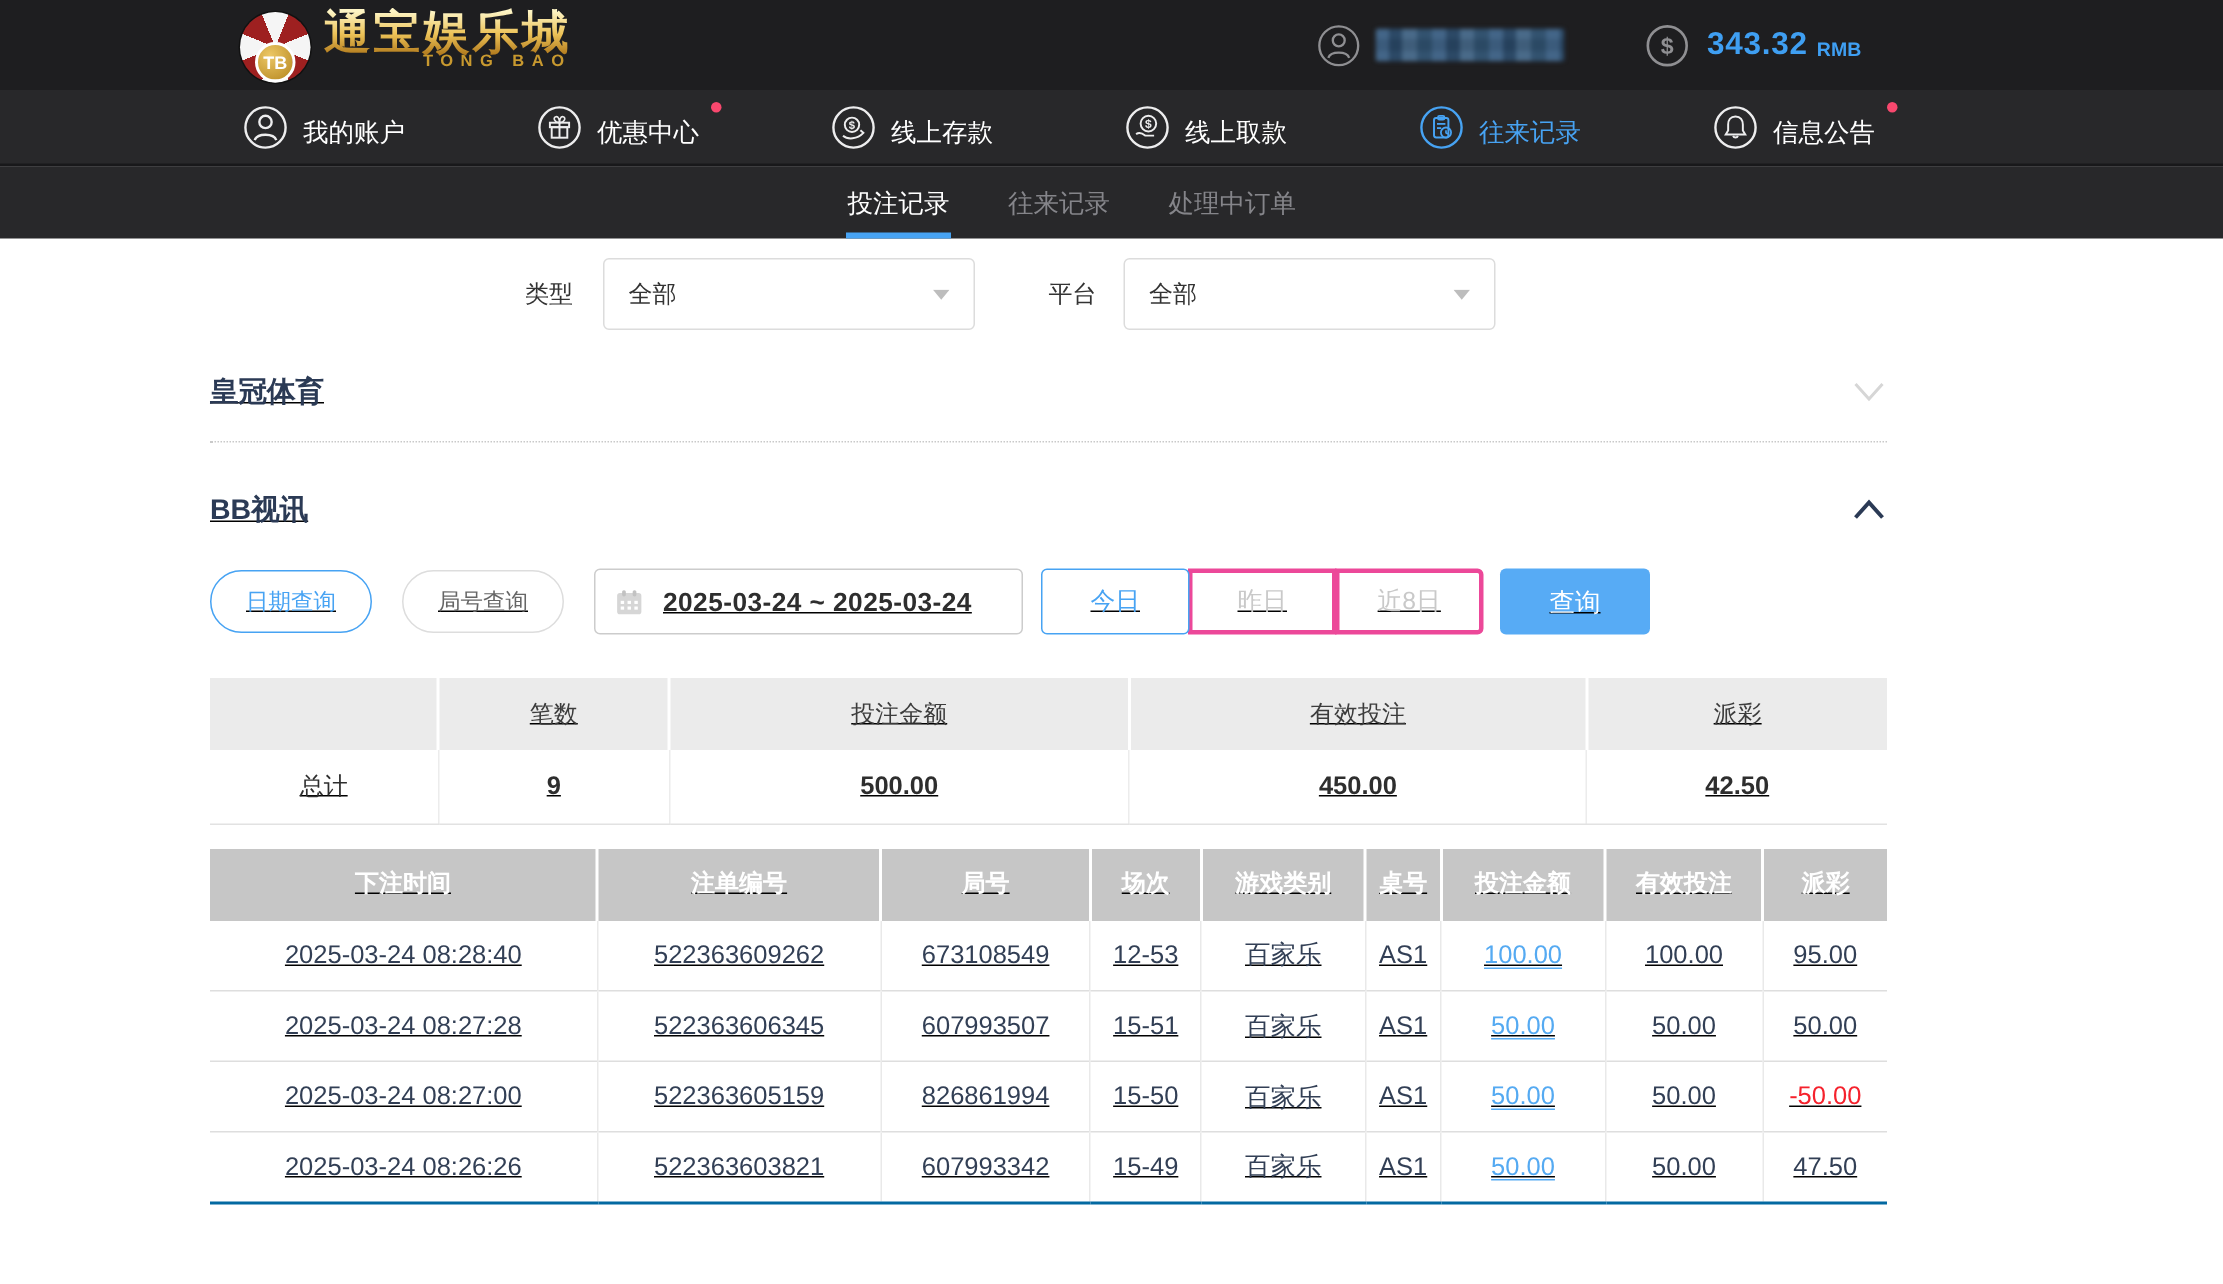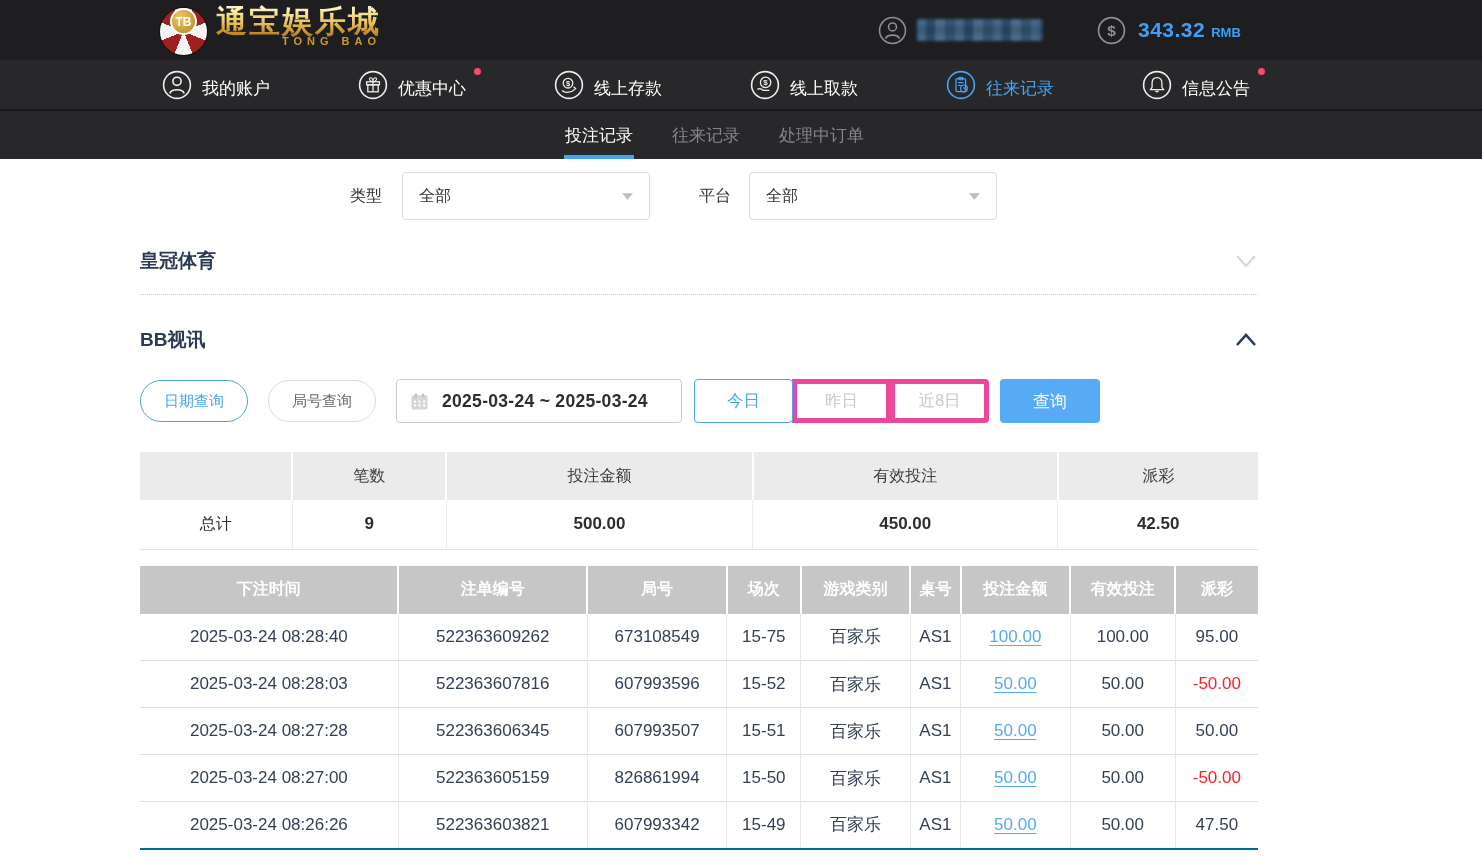--- a/index.html
+++ b/index.html
@@ -4,21 +4,21 @@
 <style>
   * { box-sizing: border-box; margin: 0; padding: 0; }
   html,body { width:1482px; height:856px; overflow:hidden; background:#fff;
     font-family:"Liberation Sans","DejaVu Sans",sans-serif; }
 
   
   .topbar { height:60px; background:#1e1e20; position:relative; display:flex; align-items:center; }
   .logo { display:flex; align-items:flex-start; margin-left:160px; gap:9px; cursor:pointer; }
   .chip { width:47px; height:47px; border-radius:50%; margin-top:3px;
     background:conic-gradient(#f5f5f5 0 22deg,#9e2020 22deg 68deg,#f5f5f5 68deg 112deg,#9e2020 112deg 158deg,#f5f5f5 158deg 202deg,#9e2020 202deg 248deg,#f5f5f5 248deg 292deg,#9e2020 292deg 338deg,#f5f5f5 338deg 360deg);
-    display:flex; align-items:flex-start; justify-content:center; box-shadow:0 0 0 1px #111; }
+    display:flex; align-items:flex-end; justify-content:center; box-shadow:0 0 0 1px #111; }
   .chip-inner { width:27px; height:27px; border-radius:50%; border:2px solid #fff;
     background:radial-gradient(circle at 35% 30%,#ecc765,#b5861f); color:#fff; font-weight:bold;
     font-size:12px; display:flex; align-items:center; justify-content:center; }
   .logo-cn { font-size:31px; font-weight:bold; letter-spacing:2px;
     background:linear-gradient(180deg,#fdf4c4 8%,#ecc257 52%,#b27b1e 92%);
     -webkit-background-clip:text; background-clip:text; color:transparent; line-height:1.1; }
   .logo-en { font-size:11px; font-weight:bold; color:#c8992f; letter-spacing:5px; text-align:right; margin-top:-4px; }
   .user-area { position:absolute; left:878px; top:0; height:60px; display:flex; align-items:center; }
   .hicon { width:29px; height:29px; color:#8f8f92; }
   .name-blur { width:126px; height:22px; margin-left:10px; border-radius:2px; filter:blur(1.5px);
@@ -47,40 +47,40 @@
 
   
   main { padding-left:140px; width:1258px; }
   .filter-row { display:flex; align-items:center; margin:13px 0 0 210px; }
   .flabel { font-size:16px; color:#333; margin-right:20px; }
   .flabel.second { margin-left:49px; margin-right:18px; }
   .select { width:248px; height:48px; border:1px solid #dcdcdc; border-radius:4px; background:#fff;
     display:flex; align-items:center; justify-content:space-between; padding:0 16px; font-size:16px; color:#333; cursor:pointer; }
   .caret { width:11px; height:7px; }
 
-  .section-block { width:1118px; }
+  .section-block { width:1118px;text-decoration:underline; }
   .section-row { display:flex; justify-content:space-between; align-items:center; margin-top:28px; }
   .section-row.first { padding-bottom:20px; border-bottom:1px dotted #c9c9c9; }
   .section-title { font-size:19px; font-weight:bold; color:#2b3a55; }
   .chev { width:24px; height:16px; cursor:pointer; }
   .chev.down { color:#d6d6d6; }
   .chev.up { color:#2b3a55; }
   .section-row.second { margin-top:32px; }
 
   .query-row { display:flex; align-items:center; margin-top:26px; }
   .pill { height:42px; border-radius:21px; display:flex; align-items:center; padding:0 23px;
     font-size:15px; background:#fff; cursor:pointer; }
   .pill.active { border:1px solid #47a3f3; color:#47a3f3; }
   .pill.idle { border:1px solid #ddd; color:#666; margin-left:20px; }
   .date-input { margin-left:20px; width:286px; height:44px; border:1px solid #ccc; border-radius:4px;
     display:flex; align-items:center; padding:4px 13px; gap:13px; cursor:pointer; }
   .cal { width:19px; height:19px; }
   .date-text { font-size:17.5px; font-weight:bold; color:#2e2e2e; letter-spacing:.3px; }
   .btn-group { display:flex; margin-left:12px; }
-  .gbtn { width:99px; height:44px; background:#fff; border:5px solid #ec4899; margin-left:-1px;
+  .gbtn { width:99px; height:44px; background:#fff; border:3px solid #ec4899; margin-left:-1px;
     display:flex; align-items:center; justify-content:center; font-size:16.5px; color:#c9c9c9; cursor:pointer; }
   .gbtn:first-child { border-radius:4px 0 0 4px; margin-left:0; }
   .gbtn:last-child { border-radius:0 4px 4px 0; }
   .gbtn.active { border:1px solid #47a3f3; border-radius:4px; color:#47a3f3; position:relative; z-index:1; }
   .search-btn { margin-left:11px; width:100px; height:44px; background:#57abf5; border:none; border-radius:4px;
     color:#fff; font-size:17px; display:flex; align-items:center; justify-content:center; cursor:pointer; }
 
   
   .summary-table { width:1118px; margin-top:29px; border-collapse:collapse; table-layout:fixed; }
   .summary-table th { background:#ebebeb; height:48px; font-size:16px; font-weight:normal; color:#3c3c3c;
@@ -332,37 +332,26 @@
           <th>投注金额</th>
           <th>有效投注</th>
           <th>派彩</th>
         </tr>
       </thead>
       <tbody>
         <tr>
           <td>2025-03-24 08:28:40</td>
           <td>522363609262</td>
           <td>673108549</td>
-          <td>15-75</td>
+          <td>12-53</td>
           <td>百家乐</td>
           <td>AS1</td>
           <td><span class="bet-link">100.00</span></td>
           <td>100.00</td>
           <td class="payout-val">95.00</td>
-        </tr>
-        <tr>
-          <td>2025-03-24 08:28:03</td>
-          <td>522363607816</td>
-          <td>607993596</td>
-          <td>15-52</td>
-          <td>百家乐</td>
-          <td>AS1</td>
-          <td><span class="bet-link">50.00</span></td>
-          <td>50.00</td>
-          <td class="payout-val neg">-50.00</td>
         </tr>
         <tr>
           <td>2025-03-24 08:27:28</td>
           <td>522363606345</td>
           <td>607993507</td>
           <td>15-51</td>
           <td>百家乐</td>
           <td>AS1</td>
           <td><span class="bet-link">50.00</span></td>
           <td>50.00</td>

